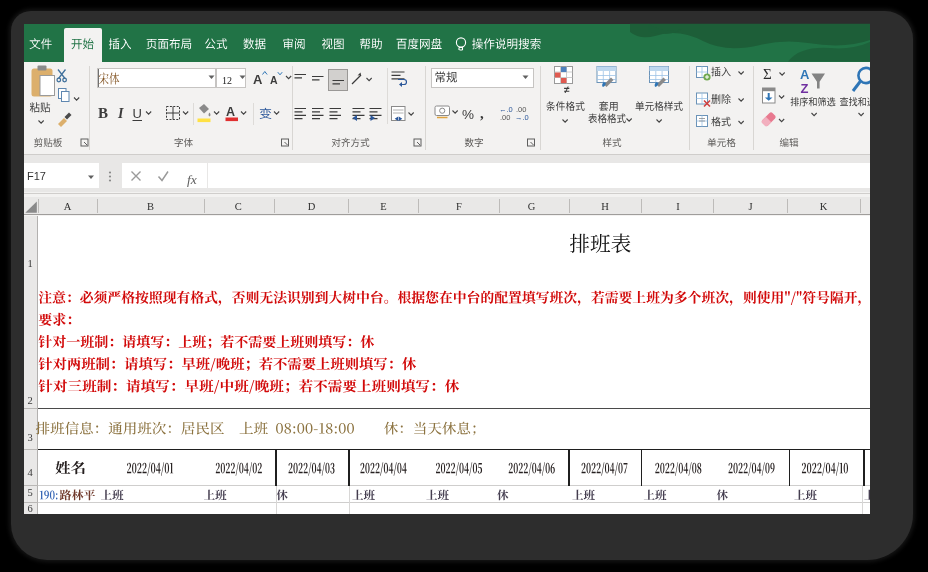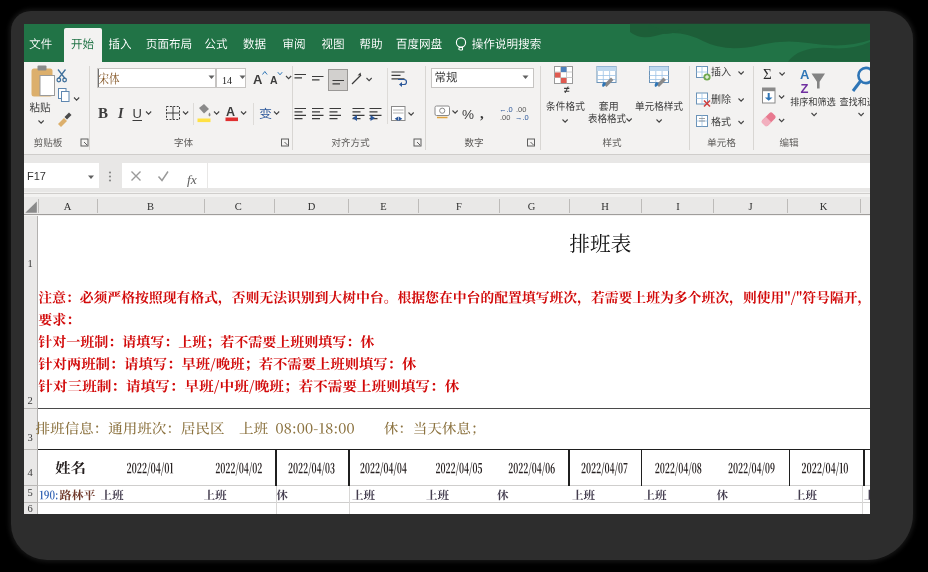--- a/index.html
+++ b/index.html
@@ -73,21 +73,21 @@
     <div style="position:absolute;left:668.0px;top:201.0px;width:20px;text-align:center;font:10.5px 'Liberation Serif';color:#2e2e2e;">I</div>
     <div style="position:absolute;left:740.5px;top:201.0px;width:20px;text-align:center;font:10.5px 'Liberation Serif';color:#2e2e2e;">J</div>
     <div style="position:absolute;left:813.5px;top:201.0px;width:20px;text-align:center;font:10.5px 'Liberation Serif';color:#2e2e2e;">K</div>
     <div style="position:absolute;left:24.0px;top:257.7px;width:12px;text-align:center;font:10.5px 'Liberation Serif';color:#3a3a3a;">1</div>
     <div style="position:absolute;left:24.0px;top:394.5px;width:12px;text-align:center;font:10.5px 'Liberation Serif';color:#3a3a3a;">2</div>
     <div style="position:absolute;left:24.0px;top:431.7px;width:12px;text-align:center;font:10.5px 'Liberation Serif';color:#3a3a3a;">3</div>
     <div style="position:absolute;left:24.0px;top:466.7px;width:12px;text-align:center;font:10.5px 'Liberation Serif';color:#3a3a3a;">4</div>
     <div style="position:absolute;left:24.0px;top:487.4px;width:12px;text-align:center;font:10.5px 'Liberation Serif';color:#3a3a3a;">5</div>
     <div style="position:absolute;left:24.0px;top:503.4px;width:12px;text-align:center;font:10.5px 'Liberation Serif';color:#3a3a3a;">6</div>
     <div style="position:absolute;left:27.0px;top:169.5px;font:11px 'Liberation Sans';color:#333;">F17</div>
-    <div style="position:absolute;left:222.0px;top:74.5px;font:10px 'Liberation Serif';color:#222;">14</div>
+    <div style="position:absolute;left:222.0px;top:74.5px;font:10px 'Liberation Serif';color:#222;">12</div>
 <svg id="ov" width="928" height="572" viewBox="0 0 928 572">
       <defs>
         <path id="chv" d="M0 0l2.6 2.6L5.2 0" fill="none" stroke-width="1.1"></path>
         <path id="q0" d="M610 -825 511 -837V-636H365L374 -607H511V-429H356L365 -400H511V-207H325L334 -177H511V76H524C548 76 574 61 574 51V-798C600 -802 608 -811 610 -825ZM778 -824 678 -835V77H691C715 77 741 62 741 53V-177H937C951 -177 960 -182 963 -193C934 -223 883 -263 883 -263L840 -206H741V-400H907C921 -400 930 -405 933 -416C905 -445 858 -483 858 -483L816 -430H741V-607H920C934 -607 943 -612 946 -623C917 -652 868 -693 868 -693L824 -636H741V-797C767 -801 775 -810 778 -824ZM301 -666 261 -613H242V-801C267 -804 277 -813 279 -827L179 -838V-613H36L44 -583H179V-389C113 -358 58 -334 29 -323L71 -244C81 -249 87 -260 89 -271L179 -331V-29C179 -14 174 -8 156 -8C136 -8 36 -16 36 -16V1C80 6 105 14 120 26C133 38 138 56 142 76C232 67 242 32 242 -21V-375L357 -457L350 -470L242 -418V-583H348C362 -583 371 -588 374 -599C346 -628 301 -666 301 -666Z"></path>
         <path id="q1" d="M486 -828V-417C486 -218 444 -53 281 64L294 77C496 -34 546 -211 547 -417V-790C572 -794 580 -804 581 -818ZM369 -644C381 -534 358 -412 322 -362C307 -342 302 -317 318 -304C337 -289 371 -308 387 -341C411 -389 431 -501 388 -644ZM494 3 502 32H956C969 32 978 27 981 16C952 -17 899 -63 899 -63L854 3H769V-364H916C930 -364 939 -368 942 -379C915 -409 869 -451 869 -451L829 -392H769V-710H933C948 -710 957 -715 960 -726C927 -757 874 -799 874 -799L826 -739H558L566 -710H705V-392H575L583 -364H705V3ZM28 -90 62 -9C72 -13 80 -24 82 -35C201 -99 294 -156 360 -194L354 -208L216 -156V-422H318C332 -422 341 -427 343 -437C319 -464 277 -502 277 -502L240 -451H216V-702H344C358 -702 367 -707 370 -718C339 -749 289 -789 289 -789L245 -732H36L44 -702H153V-451H47L55 -422H153V-133C98 -113 53 -97 28 -90Z"></path>
         <path id="q2" d="M570 -831 467 -842V-720H111L119 -691H467V-581H156L164 -552H467V-438H56L64 -408H413C327 -300 190 -198 37 -131L45 -115C137 -145 223 -183 299 -229V-26C299 -12 294 -5 259 20L311 89C316 85 323 78 327 69C447 11 556 -48 619 -81L614 -95C522 -64 432 -33 365 -12V-273C421 -314 470 -359 508 -408H521C579 -166 717 -16 905 53C910 21 933 -2 967 -13L968 -24C855 -52 753 -104 674 -185C752 -220 835 -271 884 -312C906 -306 915 -310 922 -319L831 -376C795 -326 723 -252 658 -202C608 -258 569 -326 544 -408H923C937 -408 947 -413 950 -424C916 -455 863 -498 863 -498L815 -438H533V-552H841C855 -552 865 -557 868 -568C837 -598 787 -637 787 -637L743 -581H533V-691H889C903 -691 914 -696 916 -707C883 -738 830 -780 830 -780L784 -720H533V-804C558 -808 568 -817 570 -831Z"></path>
         <path id="q3" d="M473 -845 465 -839C515 -793 570 -719 589 -653C704 -584 781 -813 473 -845ZM111 -829 103 -822C143 -785 192 -724 209 -670C320 -609 391 -818 111 -829ZM37 -603 29 -596C68 -562 112 -504 126 -452C231 -388 308 -591 37 -603ZM101 -205C91 -205 56 -205 56 -205V-186C77 -184 94 -180 108 -170C132 -154 136 -64 118 39C126 76 149 90 174 90C223 90 257 56 258 7C262 -80 220 -114 219 -167C218 -193 226 -230 235 -265C249 -322 326 -562 368 -693L352 -697C155 -265 155 -265 132 -226C121 -205 117 -205 101 -205ZM295 18 303 47H952C967 47 977 42 980 31C937 -10 865 -68 865 -68L801 18H686V-304H912C927 -304 938 -309 940 -320C901 -357 834 -412 834 -412L775 -332H686V-594H937C951 -594 962 -599 965 -610C923 -649 853 -706 853 -707L791 -623H346L354 -594H566V-332H347L355 -304H566V18Z"></path>
         <path id="q4" d="M411 -176 272 -188V-25C272 48 295 65 404 65H533C728 65 773 48 773 1C773 -18 764 -31 732 -42L729 -147H718C699 -96 685 -60 674 -45C667 -35 661 -32 645 -31C629 -30 589 -30 545 -30H422C384 -30 381 -34 381 -46V-152C400 -154 409 -163 411 -176ZM188 -188H174C172 -130 126 -82 86 -64C55 -51 34 -24 43 10C55 46 99 55 134 37C186 12 228 -69 188 -188ZM763 -188 754 -181C800 -134 844 -59 851 6C952 83 1041 -125 763 -188ZM448 -216 439 -210C473 -178 508 -123 515 -73C607 -9 689 -189 448 -216ZM786 -820 724 -743H548C587 -781 565 -874 390 -856L383 -848C416 -825 454 -784 469 -743H112L120 -715H608C599 -674 585 -619 572 -579H385C448 -593 470 -701 286 -713L278 -708C300 -681 324 -634 326 -594C336 -586 347 -581 357 -579H45L54 -551H934C949 -551 960 -556 963 -567C919 -604 849 -656 849 -656L787 -579H603C646 -605 692 -638 723 -663C744 -662 757 -670 761 -682L642 -715H872C886 -715 897 -720 900 -731C856 -768 786 -820 786 -820ZM687 -460V-375H309V-460ZM309 -221V-234H687V-197H707C745 -197 802 -221 803 -229V-440C823 -445 837 -454 844 -462L730 -547L677 -488H316L195 -536V-186H212C259 -186 309 -211 309 -221ZM309 -262V-347H687V-262Z"></path>
         <path id="q5" d="M268 -26C318 -26 357 -65 357 -112C357 -161 318 -201 268 -201C217 -201 179 -161 179 -112C179 -65 217 -26 268 -26ZM268 -412C318 -412 357 -451 357 -499C357 -547 318 -587 268 -587C217 -587 179 -547 179 -499C179 -451 217 -412 268 -412Z"></path>
         <path id="q6" d="M306 -840 302 -828C415 -764 482 -675 503 -619C628 -546 733 -825 306 -840ZM164 -514C163 -410 110 -316 62 -281C32 -257 18 -222 37 -189C62 -152 118 -151 153 -190C203 -243 237 -354 177 -514ZM745 -518 734 -512C791 -423 846 -301 851 -193C969 -86 1075 -356 745 -518ZM288 -647V-179C210 -111 126 -50 34 1L43 14C131 -21 213 -63 288 -109V-60C288 33 324 54 439 54H560C759 54 809 31 809 -23C809 -46 799 -60 762 -74L759 -224H748C728 -154 709 -99 697 -79C688 -68 679 -65 664 -64C647 -62 612 -61 571 -61H459C417 -61 407 -69 407 -93V-192C606 -343 751 -529 845 -699C871 -694 882 -700 888 -711L738 -784C670 -629 557 -452 407 -293V-605C430 -608 440 -619 441 -632Z"></path>

